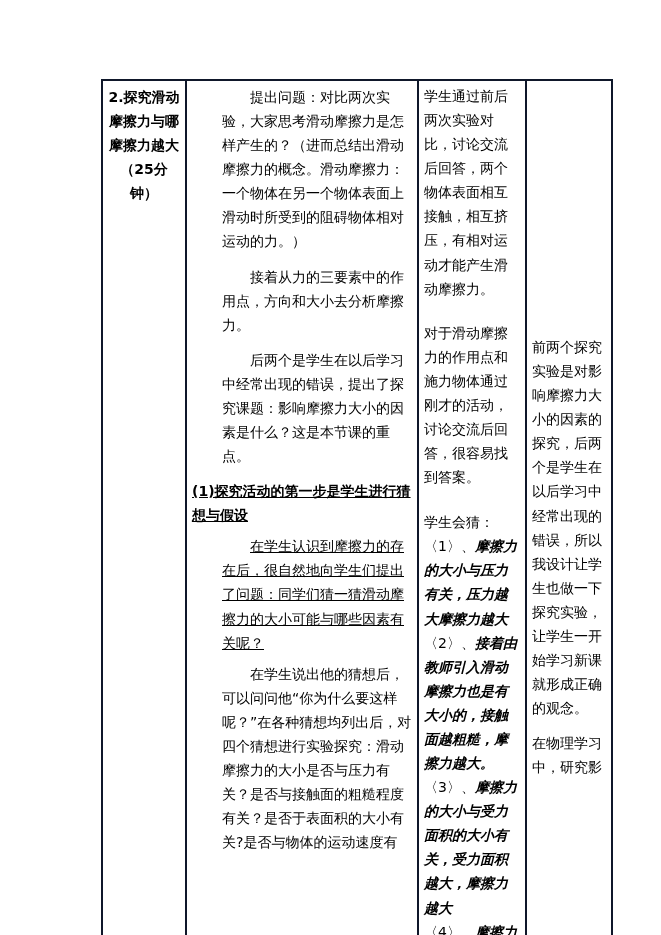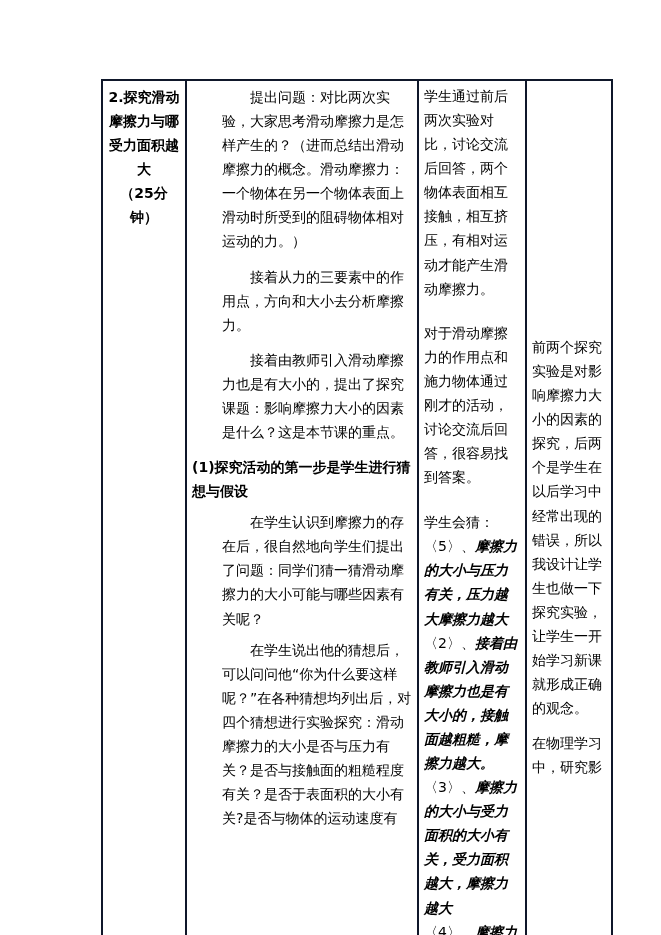--- a/index.html
+++ b/index.html
@@ -50,52 +50,52 @@
   .indent2 { text-indent: 2em; margin-left: 30px; }
   .bold { font-weight: bold; }
   .ital-bold {
     font-weight: bold;
     font-style: italic;
   }
   p {
     margin: 0 0 0 0;
   }
   .blk { margin-bottom: 11px; }
-  .blk-sm { margin-bottom: 7px; }
+  .blk-sm { margin-bottom: 7px; text-decoration: underline; }
   .stu-blk { margin-bottom: 20px; font-family: Liberation Mono, monospace; }
   .note-pad { padding-top: 250px; }
 </style>
 </head>
 <body>
 
 <div class="page">
   <table class="doc-table">
     <tbody>
         <tr>
       <td class="col-label label-cell">
         <p>2.探究滑动</p>
         <p>摩擦力与哪</p>
-        <p>受力面积越大</p>
+        <p>摩擦力越大</p>
         <p>（25分钟）</p>
       </td>
 
       <td class="col-main">
         <p class="indent2 blk">提出问题：对比两次实验，大家思考滑动摩擦力是怎样产生的？（进而总结出滑动摩擦力的概念。滑动摩擦力：一个物体在另一个物体表面上滑动时所受到的阻碍物体相对运动的力。）</p>
         <p class="indent2 blk">接着从力的三要素中的作用点，方向和大小去分析摩擦力。</p>
-        <p class="indent2 blk">接着由教师引入滑动摩擦力也是有大小的，提出了探究课题：影响摩擦力大小的因素是什么？这是本节课的重点。</p>
+        <p class="indent2 blk">后两个是学生在以后学习中经常出现的错误，提出了探究课题：影响摩擦力大小的因素是什么？这是本节课的重点。</p>
         <p class="bold blk-sm">(1)探究活动的第一步是学生进行猜想与假设</p>
         <p class="indent2 blk-sm">在学生认识到摩擦力的存在后，很自然地向学生们提出了问题：同学们猜一猜滑动摩擦力的大小可能与哪些因素有关呢？</p>
         <p class="indent2">在学生说出他的猜想后，可以问问他“你为什么要这样呢？”在各种猜想均列出后，对四个猜想进行实验探究：滑动摩擦力的大小是否与压力有关？是否与接触面的粗糙程度有关？是否于表面积的大小有关?是否与物体的运动速度有</p>
       </td>
 
       <td class="col-stu">
         <p class="stu-blk">学生通过前后两次实验对比，讨论交流后回答，两个物体表面相互接触，相互挤压，有相对运动才能产生滑动摩擦力。</p>
         <p class="stu-blk">对于滑动摩擦力的作用点和施力物体通过刚才的活动，讨论交流后回答，很容易找到答案。</p>
         <p>
-          <span>学生会猜：〈5〉、</span><span class="ital-bold">摩擦力的大小与压力有关，压力越大摩擦力越大</span>
+          <span>学生会猜：〈1〉、</span><span class="ital-bold">摩擦力的大小与压力有关，压力越大摩擦力越大</span>
         </p>
         <p>
           <span>〈2〉、</span><span class="ital-bold">接着由教师引入滑动摩擦力也是有大小的，接触面越粗糙，摩擦力越大。</span>
         </p>
         <p>
           <span>〈3〉、</span><span class="ital-bold">摩擦力的大小与受力面积的大小有关，受力面积越大，摩擦力越大</span>
         </p>
         <p>
           <span>〈4〉、</span><span class="ital-bold">摩擦力的大小与物体的运动速度有关，速度越</span>
         </p>

